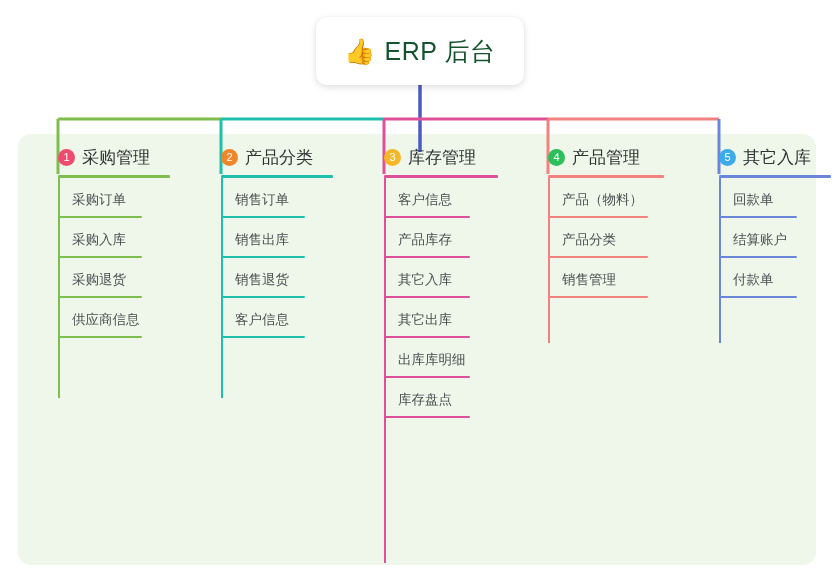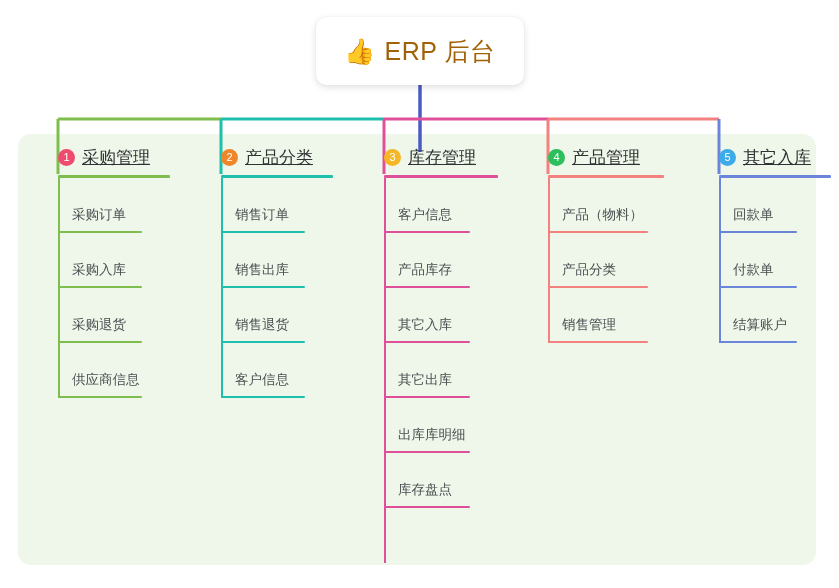--- a/index.html
+++ b/index.html
@@ -42,21 +42,21 @@
     align-items: center;
     gap: 9px;
   }
   .title-emoji {
     font-size: 25px;
     line-height: 1;
     font-family: "DejaVu Sans", sans-serif;
   }
   .title-text {
     font-size: 25px;
-    color: #a16207;
+    color: #14532d;
     letter-spacing: 0.5px;
     white-space: nowrap;
   }
 
   
   #connectors {
     position: absolute;
     left: 0;
     top: 0;
     width: 839px;
@@ -107,41 +107,40 @@
     font-size: 11px;
     line-height: 17px;
     text-align: center;
     flex: 0 0 auto;
     font-family: "Liberation Sans", sans-serif;
   }
   .col-title {
     font-size: 17px;
     color: #2f3133;
     white-space: nowrap;
-    text-decoration: underline;
   }
   .header-rule {
     height: 3px;
     margin-top: 6px;
     border-radius: 1px;
   }
 
   .items {
     position: relative;
     margin-top: 0px;
   }
   .spine {
     position: absolute;
     left: 22px;
     top: 0;
     width: 2px;
   }
   .item {
     position: relative;
-    height: 55px;
+    height: 40px;
   }
   .item-label {
     position: absolute;
     left: 36px;
     bottom: 9px;
     font-size: 13.5px;
     color: #4b4f52;
     white-space: nowrap;
   }
   .item-rule {
@@ -294,24 +293,24 @@
           <span class="col-title">其它入库</span>
         </div>
         <div class="header-rule" style="background: rgb(107, 133, 216); width: 112px; margin-left: 22px;"></div>
         <div class="items">
           <div class="spine" style="background: rgb(107, 133, 216); height: 165px;"></div>
           <div class="item">
             <span class="item-label">回款单</span>
             <div class="item-rule" style="background: rgb(107, 133, 216); width: 78px;"></div>
           </div>
           <div class="item">
+            <span class="item-label">结算账户</span>
+            <div class="item-rule" style="background: rgb(107, 133, 216); width: 78px;"></div>
+          </div>
+          <div class="item">
             <span class="item-label">付款单</span>
             <div class="item-rule" style="background: rgb(107, 133, 216); width: 78px;"></div>
           </div>
-          <div class="item">
-            <span class="item-label">结算账户</span>
-            <div class="item-rule" style="background: rgb(107, 133, 216); width: 78px;"></div>
-          </div>
         </div>
       </div>
     </div>
 
 </div>
 
 </body></html>

